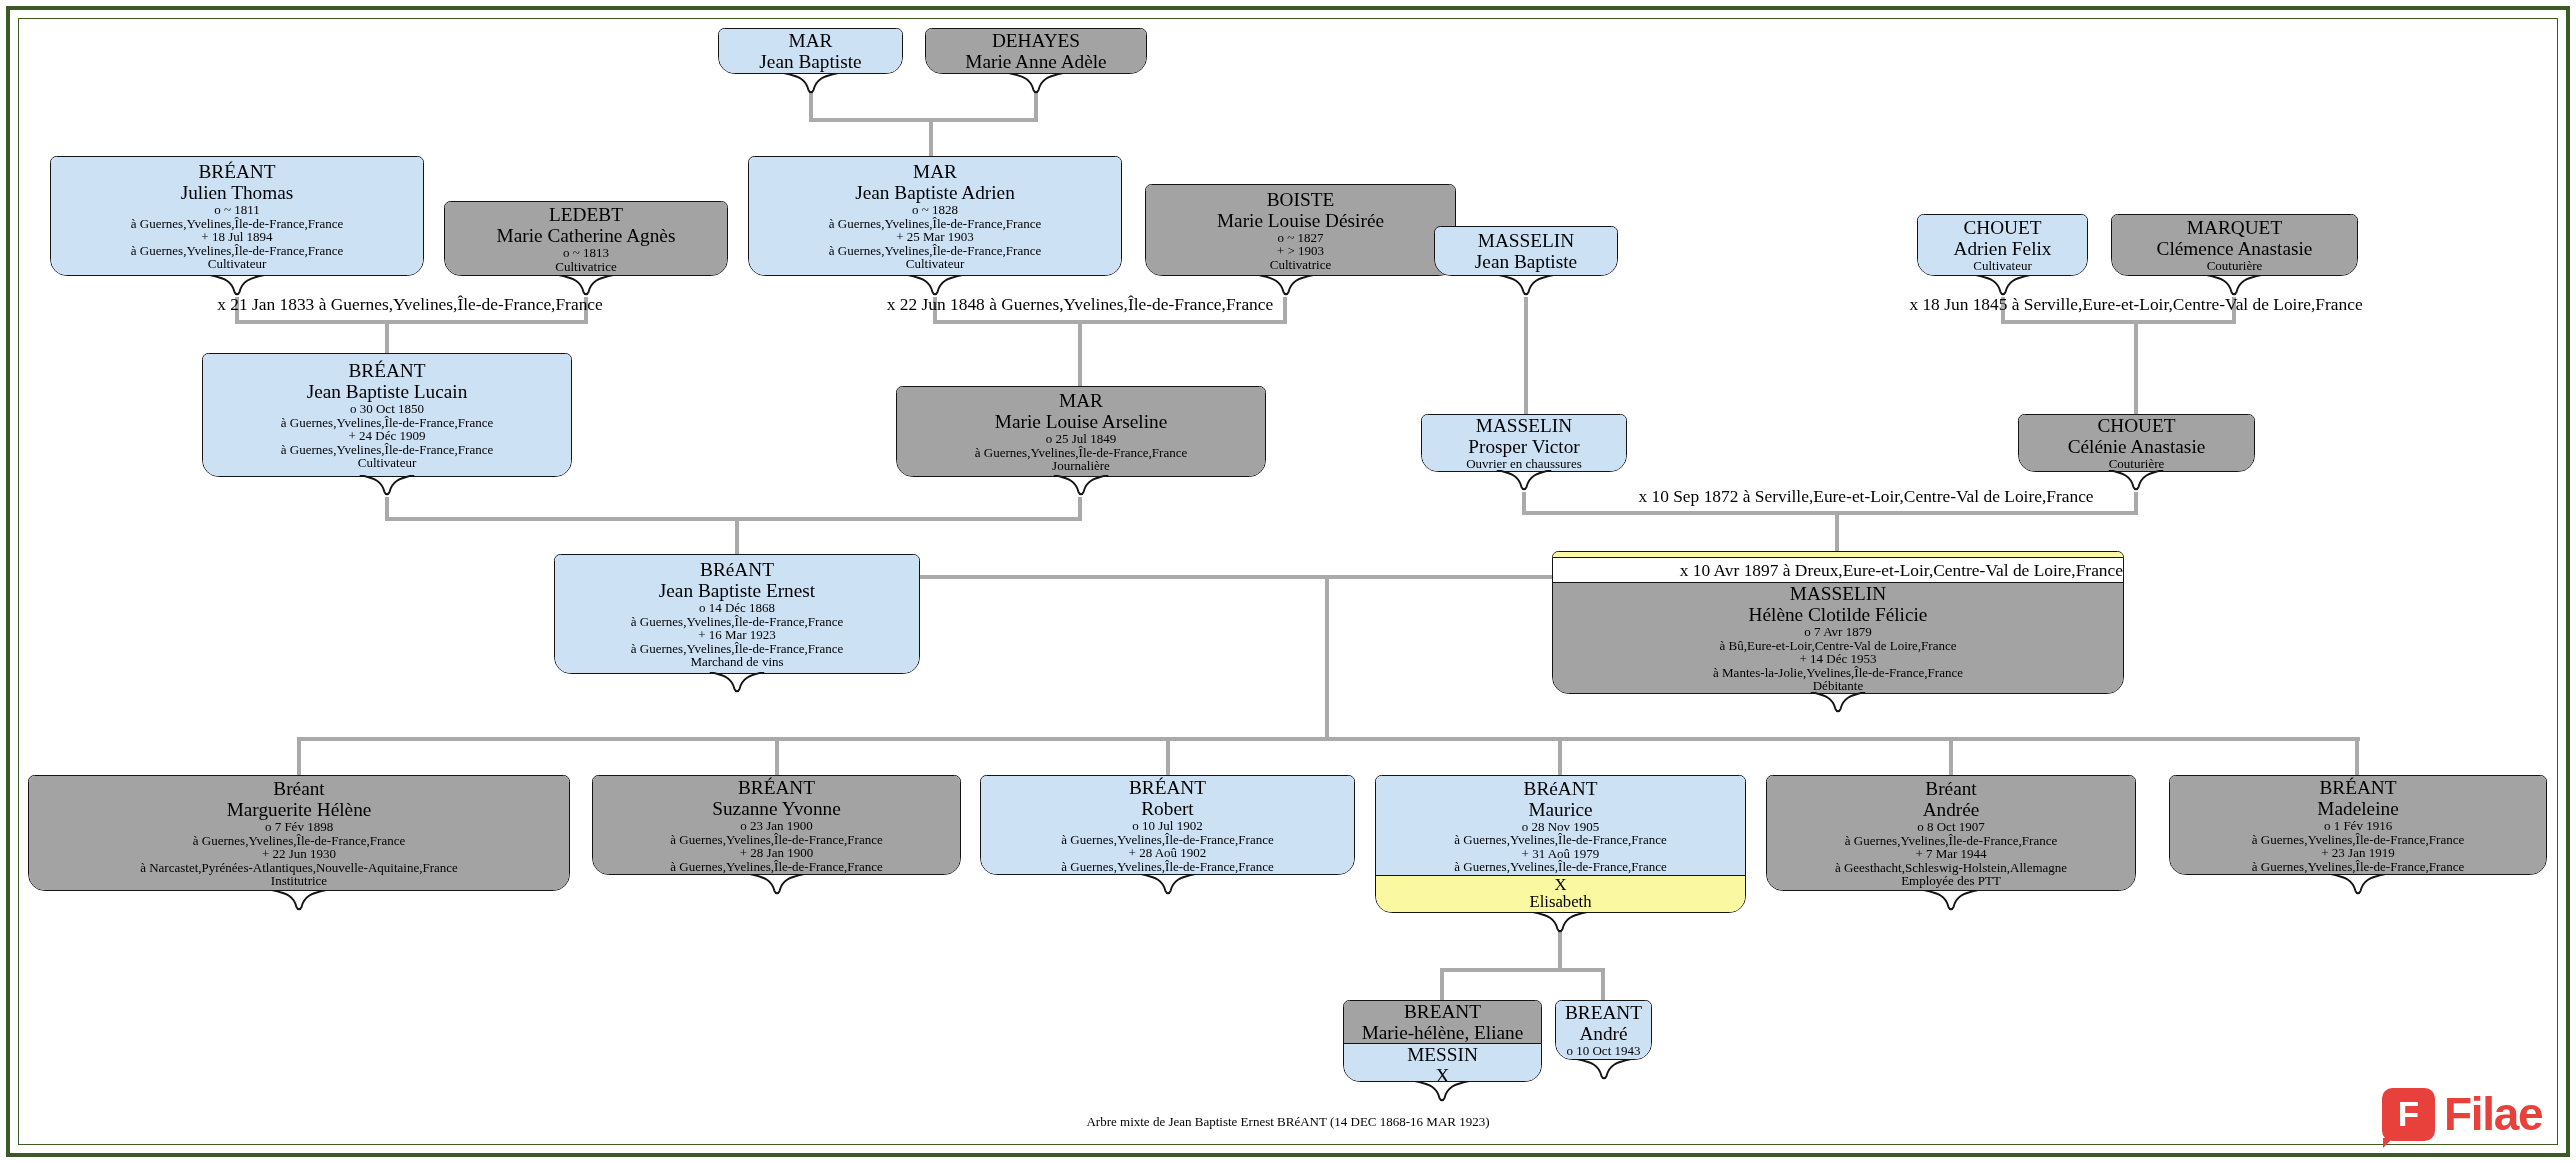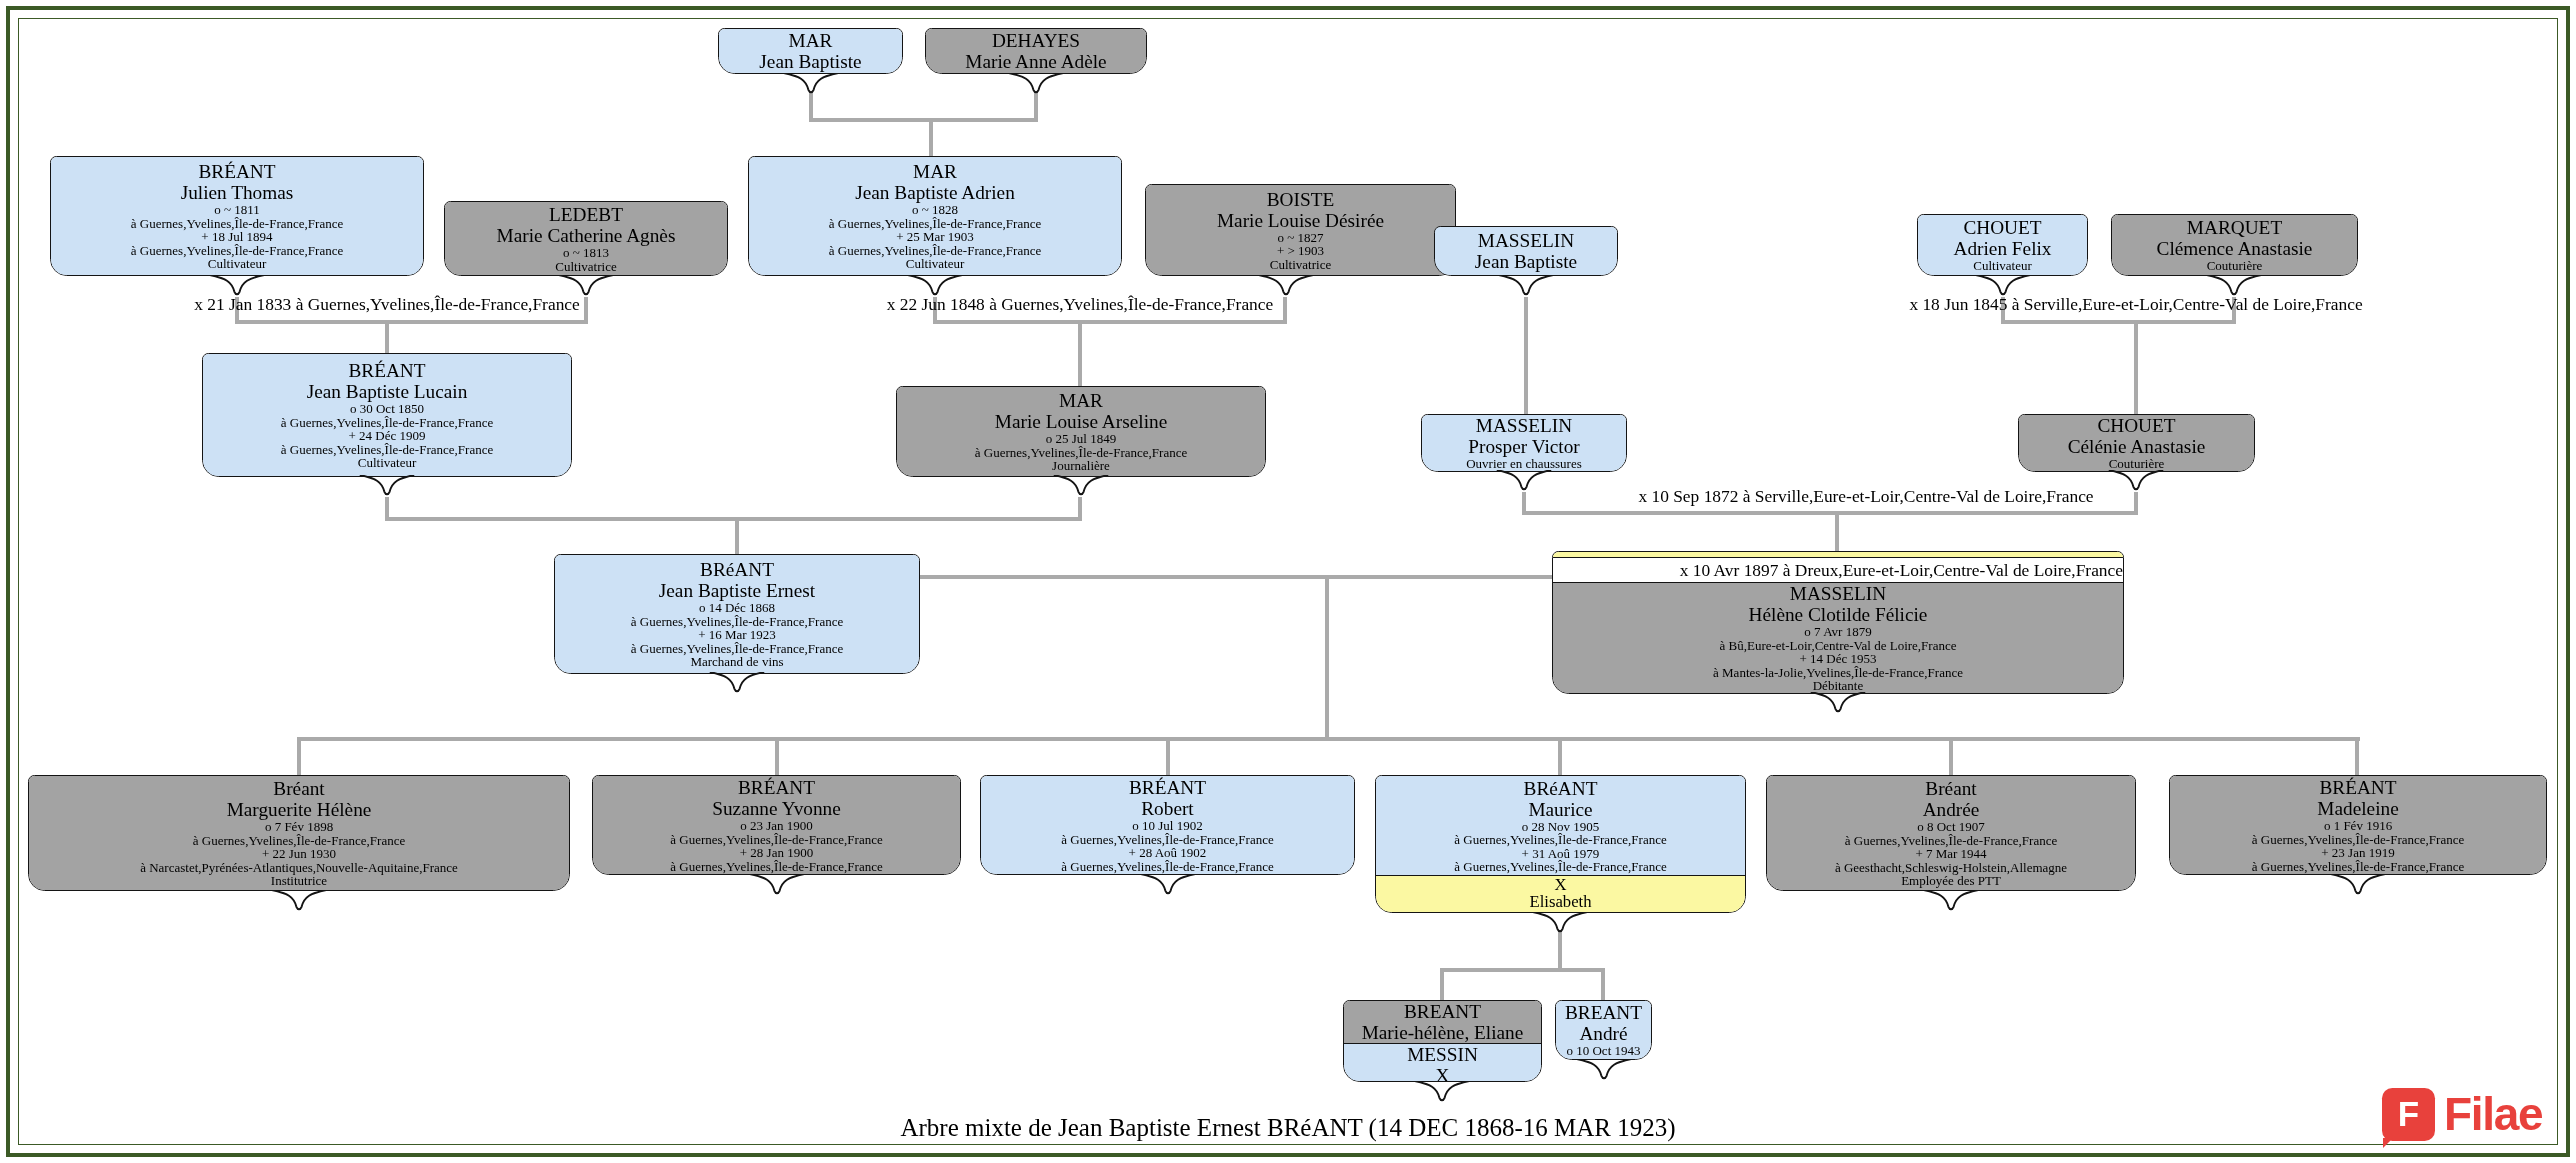--- a/index.html
+++ b/index.html
@@ -44,21 +44,21 @@
   .brace{position:absolute;z-index:2;transform:translateX(-50%);}
 
   
   .marriage{
     position:absolute;z-index:3;transform:translateX(-50%);
     font-size:17.4px;line-height:19.3px;white-space:nowrap;text-align:center;
   }
 
   .caption{
     position:absolute;z-index:3;transform:translateX(-50%);
-    font-size:25px;white-space:nowrap;
+    font-size:13px;white-space:nowrap;
   }
 
   
   .logo{position:absolute;z-index:4;display:flex;align-items:center;}
   .logo-icon{
     position:relative;width:53px;height:53px;border-radius:10.3px;background:#e8413c;
     display:flex;align-items:center;justify-content:center;
     font-family:"Liberation Sans","DejaVu Sans",sans-serif;
     font-weight:bold;font-size:35px;color:#fff;flex:none;
   }
@@ -391,21 +391,21 @@
     <div class="box" style="left: 1555px; top: 1000px; width: 97px; height: 60px;">
       <div class="sec M">
         <div class="nm">BREANT</div>
         <div class="nm">André</div>
         <div class="dt">o 10 Oct 1943</div>
       </div>
     </div>
     <div class="brace" style="left: 1604px; top: 1059px;"><svg width="57" height="22" viewBox="0 0 88 34">
         <path d="M2,0 C26,5 36,10 40,26 C42,31 46,31 48,26 C52,10 62,5 86,0" fill="none" stroke="#141414" stroke-width="3"></path>
       </svg></div>
-    <div class="marriage" style="left: 387px; top: 295px;">x 21 Jan 1833 à Guernes,Yvelines,Île-de-France,France</div>
+    <div class="marriage" style="left: 410px; top: 295px;">x 21 Jan 1833 à Guernes,Yvelines,Île-de-France,France</div>
     <div class="marriage" style="left: 1080px; top: 295px;">x 22 Jun 1848 à Guernes,Yvelines,Île-de-France,France</div>
     <div class="marriage" style="left: 2136px; top: 295px;">x 18 Jun 1845 à Serville,Eure-et-Loir,Centre-Val de Loire,France</div>
     <div class="marriage" style="left: 1830px; top: 487px; margin-left: 36px;">x 10 Sep 1872 à Serville,Eure-et-Loir,Centre-Val de Loire,France</div>
   </div>
 
 <div class="caption" style="left:1288px;top:1114px">Arbre mixte de Jean Baptiste Ernest BRéANT (14 DEC 1868-16 MAR 1923)</div>
 
 <div class="logo" style="left:2382px;top:1087px">
   <div class="logo-icon">
     <span>F</span>

